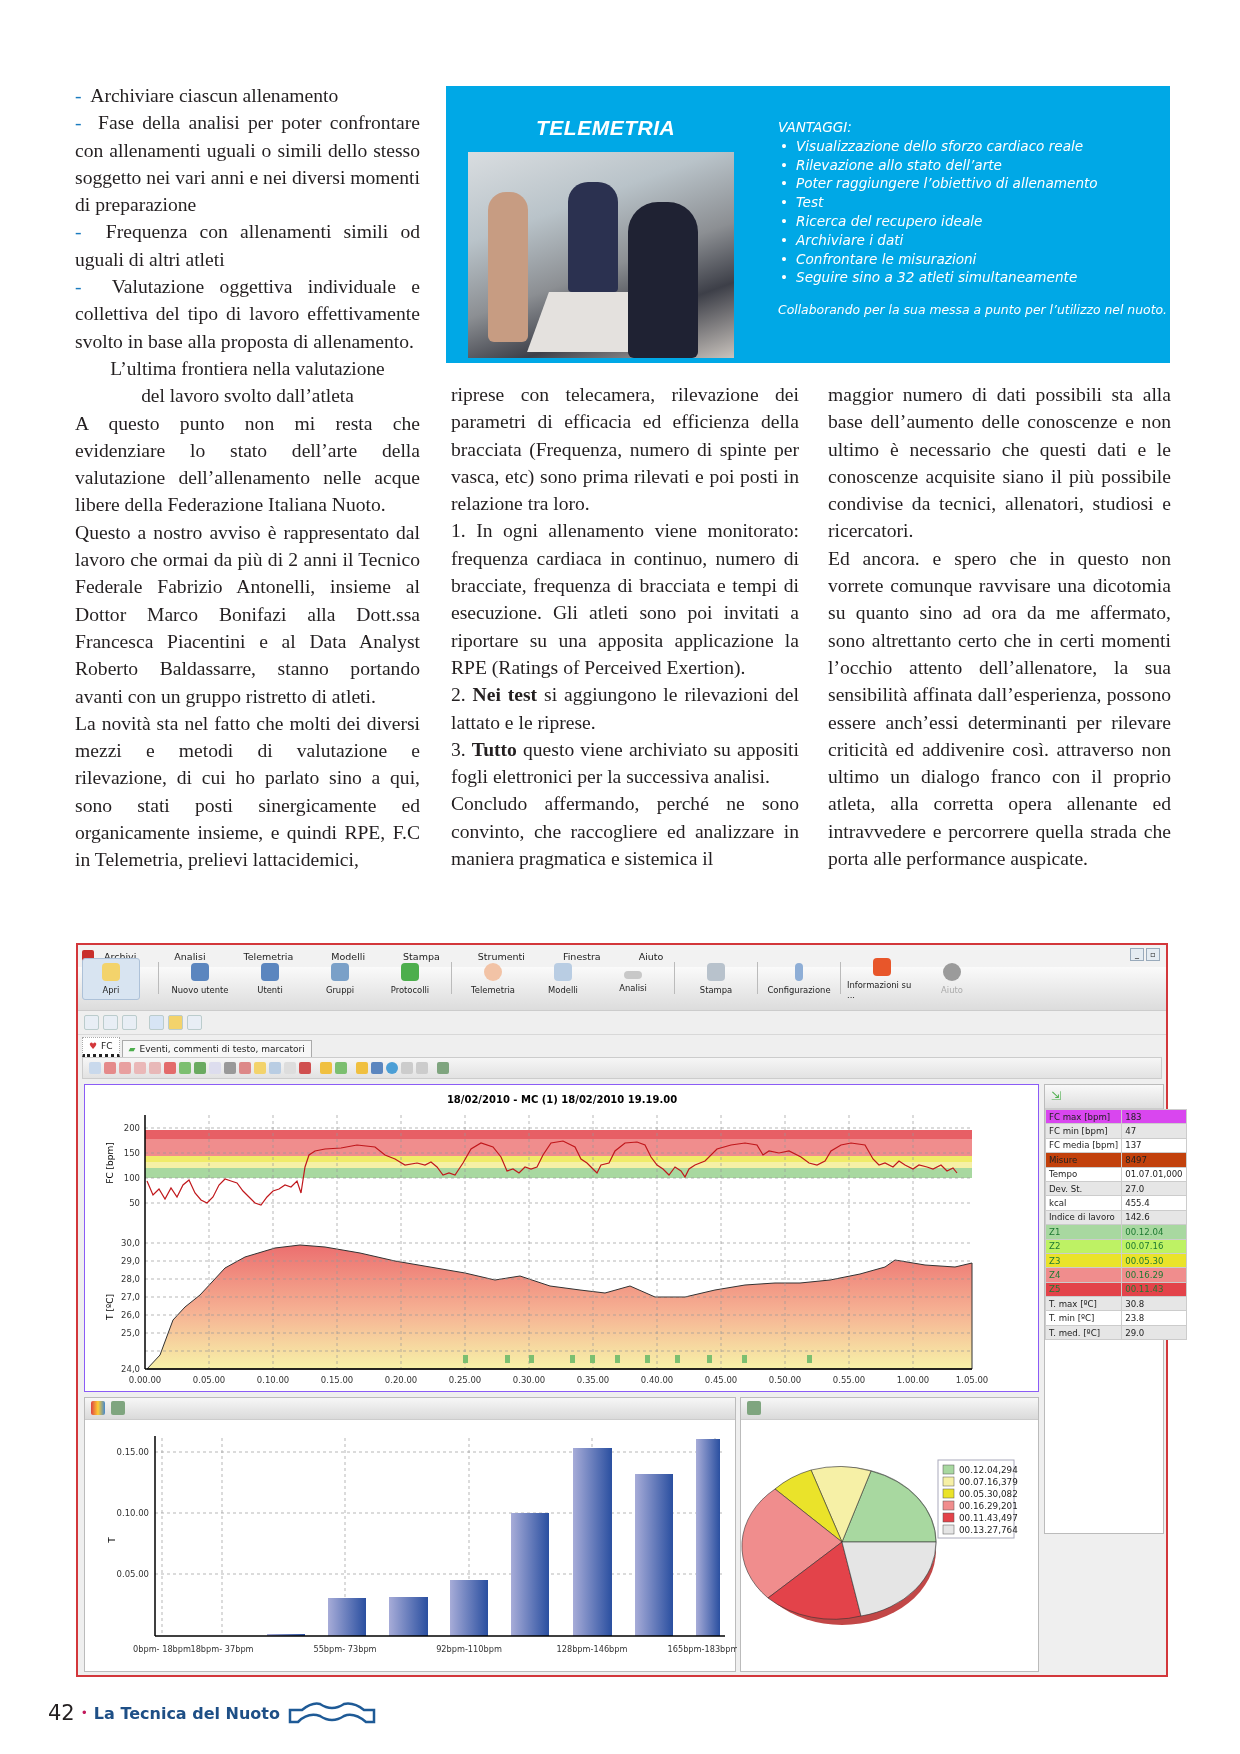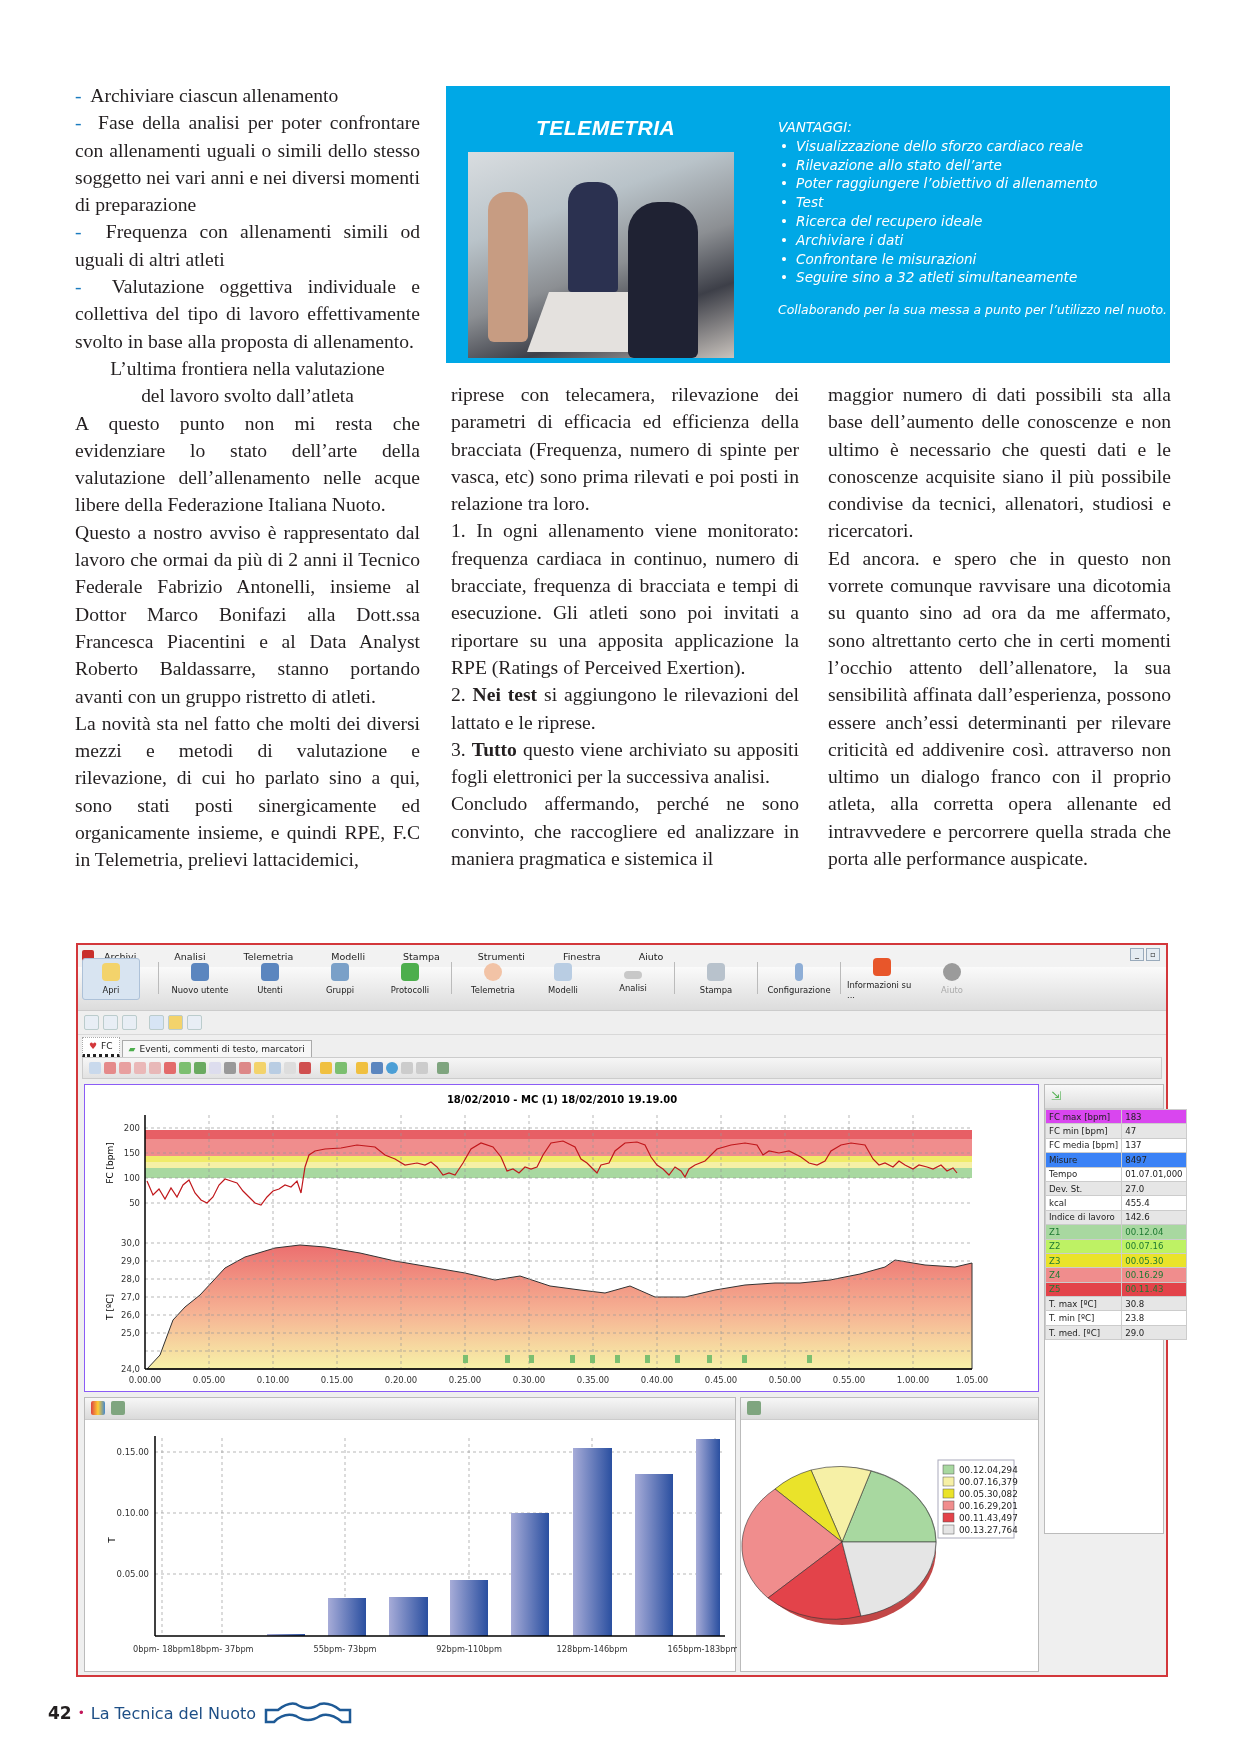--- a/index.html
+++ b/index.html
@@ -41,23 +41,23 @@
 .sidepane{position:absolute;left:966px;top:139px;width:120px;height:450px;background:#fff;border:1px solid #bbb}
 .sidepane .hdr{height:24px;background:linear-gradient(#f9f9f9,#dedede);border-bottom:1px solid #ccc;padding:4px 6px}
 .stbl{width:100%;border-collapse:collapse;font-size:8.6px}
 .stbl td{border:1px solid #ccc;padding:1px 3px;height:14.4px;white-space:nowrap}
 .barpane{position:absolute;left:6px;top:452px;width:652px;height:275px;background:#fff;border:1px solid #bbb}
 .piepane{position:absolute;left:662px;top:452px;width:299px;height:275px;background:#fff;border:1px solid #bbb}
 .paneh{height:22px;background:linear-gradient(#f7f7f7,#dadada);border-bottom:1px solid #ccc;padding:3px 6px;display:flex;gap:6px}
 .paneh .i{width:14px;height:14px;border-radius:2px}
 svg text{font-family:"DejaVu Sans",sans-serif}
 .footer{position:absolute;left:48px;top:1700px;display:flex;align-items:center;font-family:"DejaVu Sans",sans-serif}
-.footer .pn{font-weight:bold;font-size:17px;color:#231f20}
+.footer .pn{font-weight:normal;font-size:21px;color:#231f20}
 .footer .dot{color:#c2185b;margin:0 6px;font-size:12px}
-.footer .mag{font-size:16px;color:#1e4f86;font-weight:400}
+.footer .mag{font-size:16px;color:#1e4f86;font-weight:700}
 </style>
 </head>
 <body>
 
 <div class="col" style="left:75px;top:82px;width:345px;">
   <p><span class="dash">-</span>&nbsp; <span>Archiviare ciascun allenamento</span></p>
   <p><span class="dash">-</span>&nbsp; <span>Fase della analisi per poter confrontare con allenamenti uguali o simili dello stesso soggetto nei vari anni e nei diversi momenti di preparazione</span></p>
   <p><span class="dash">-</span>&nbsp; <span>Frequenza con allenamenti simili od uguali di altri atleti</span></p>
   <p><span class="dash">-</span>&nbsp; <span>Valutazione oggettiva individuale e collettiva del tipo di lavoro effettivamente svolto in base alla proposta di allenamento.</span></p>
   <p class="sub"><span>L’ultima frontiera nella valutazione</span><br><span>del lavoro svolto dall’atleta</span></p>
@@ -332,21 +332,21 @@
             <td>183</td>
           </tr>
           <tr style="background: rgb(230, 230, 230);">
             <td>FC min [bpm]</td>
             <td>47</td>
           </tr>
           <tr style="background: rgb(255, 255, 255);">
             <td>FC media [bpm]</td>
             <td>137</td>
           </tr>
-          <tr style="background: #3b82f6;">
+          <tr style="background: #c2410c;">
             <td>Misure</td>
             <td>8497</td>
           </tr>
           <tr style="background: rgb(255, 255, 255);">
             <td>Tempo</td>
             <td>01.07.01,000</td>
           </tr>
           <tr style="background: rgb(230, 230, 230);">
             <td>Dev. St.</td>
             <td>27.0</td>

